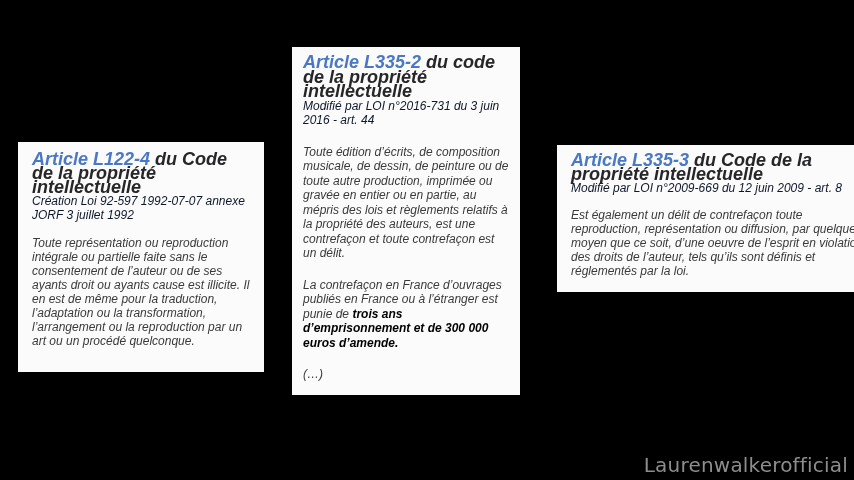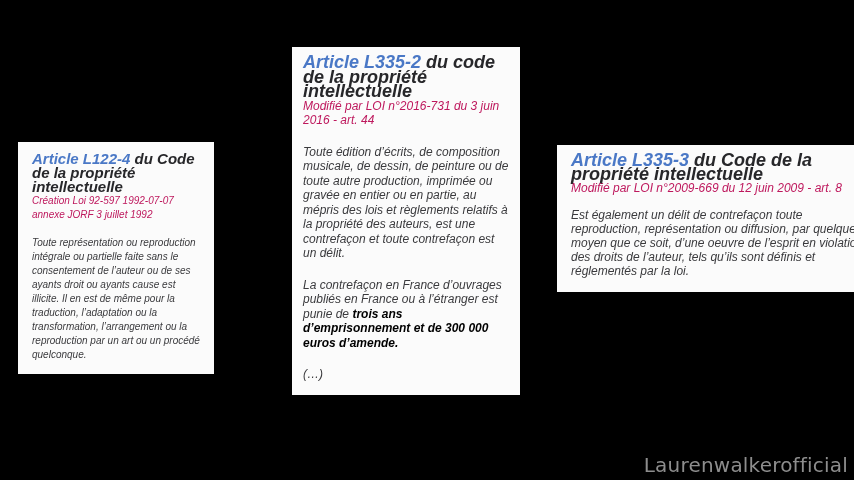--- a/index.html
+++ b/index.html
@@ -20,30 +20,30 @@
     box-sizing: border-box;
   }
   .card-title {
     margin: 0;
     font-weight: 700;
     color: #27272a;
   }
   .t-link { color: #4a78c6; }
   .card-subtitle {
     margin: 0;
-    color: #be185d;
+    color: #0f172a;
   }
   .card-body p { margin: 0; color: #3a3a3d; }
   .seg-bold { font-weight: 700; color: #000000; }
 
   
   .card-1 {
-    left: 18px; top: 142px; width: 196px;
-    padding: 10px 14px 12px 14px;
-    font-size: 10px; line-height: 14px;
+    left: 18px; top: 142px; width: 246px;
+    padding: 10px 14px 24px 14px;
+    font-size: 12px; line-height: 14px;
   }
   .card-1 .card-subtitle { margin-bottom: 14px; }
   .card-1 .card-body p { margin-bottom: 12px; }
   .card-1 .card-body p:last-child { margin-bottom: 0; }
 
   
   .card-2 {
     left: 280px; top: 47px; width: 228px;
     padding: 8px 11px 13px 11px;
     font-size: 12px; line-height: 14.5px; margin-left: 12px;

